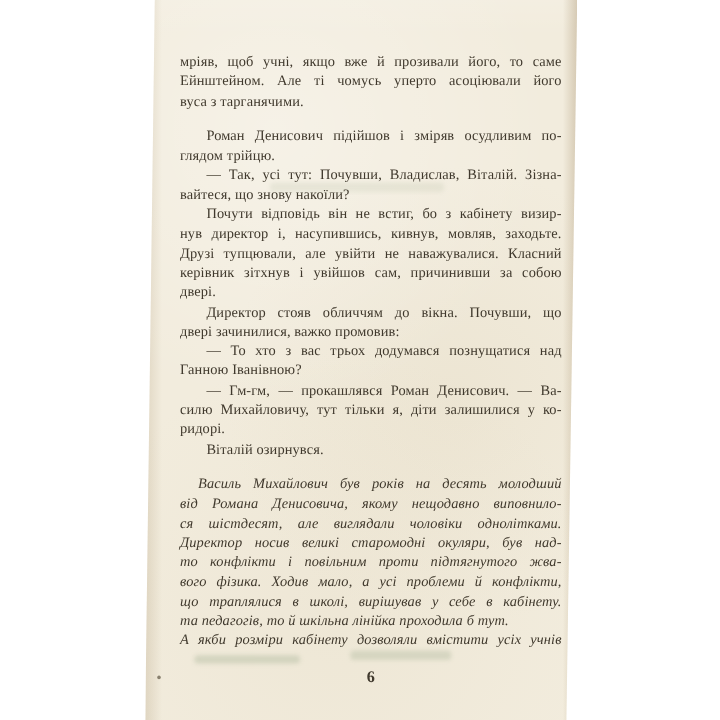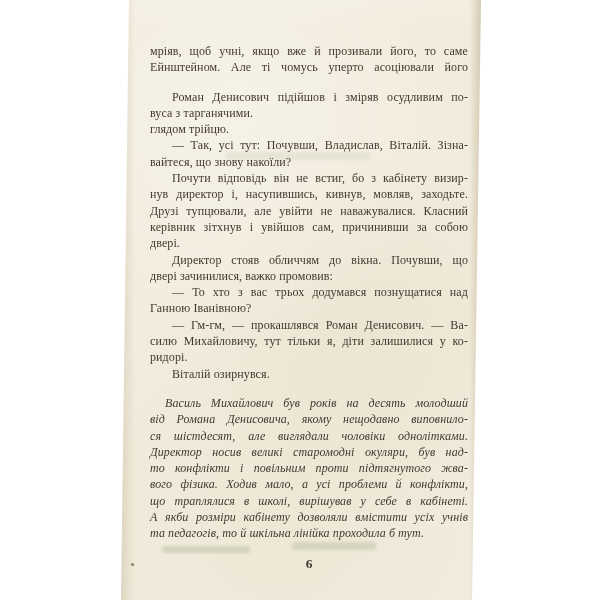--- a/index.html
+++ b/index.html
@@ -68,22 +68,22 @@
 <div class="scan">
   <div class="sheet">
     <div class="edge-shade"></div>
     <div class="ghost g3"></div>
     <div class="ghost g1"></div>
     <div class="ghost g2"></div>
     <div class="speck"></div>
     <div class="text-block">
         <div class="line">мріяв, щоб учні, якщо вже й прозивали його, то саме</div>
         <div class="line">Ейнштейном. Але ті чомусь уперто асоціювали його</div>
+        <div class="line end">вуса з тарганячими.</div>
         <div class="line indent gap">Роман Денисович підійшов і зміряв осудливим по-</div>
-        <div class="line end">вуса з тарганячими.</div>
         <div class="line end">глядом трійцю.</div>
         <div class="line indent">— Так, усі тут: Почувши, Владислав, Віталій. Зізна-</div>
         <div class="line end">вайтеся, що знову накоїли?</div>
         <div class="line indent">Почути відповідь він не встиг, бо з кабінету визир-</div>
         <div class="line">нув директор і, насупившись, кивнув, мовляв, заходьте.</div>
         <div class="line">Друзі тупцювали, але увійти не наважувалися. Класний</div>
         <div class="line">керівник зітхнув і увійшов сам, причинивши за собою</div>
         <div class="line end">двері.</div>
         <div class="line indent">Директор стояв обличчям до вікна. Почувши, що</div>
         <div class="line end">двері зачинилися, важко промовив:</div>
@@ -92,19 +92,19 @@
         <div class="line indent">— Гм-гм, — прокашлявся Роман Денисович. — Ва-</div>
         <div class="line">силю Михайловичу, тут тільки я, діти залишилися у ко-</div>
         <div class="line end">ридорі.</div>
         <div class="line indent end">Віталій озирнувся.</div>
         <div class="line italic indent gap">Василь Михайлович був років на десять молодший</div>
         <div class="line italic">від Романа Денисовича, якому нещодавно виповнило-</div>
         <div class="line italic">ся шістдесят, але виглядали чоловіки однолітками.</div>
         <div class="line italic">Директор носив великі старомодні окуляри, був над-</div>
         <div class="line italic">то конфлікти і повільним проти підтягнутого жва-</div>
         <div class="line italic">вого фізика. Ходив мало, а усі проблеми й конфлікти,</div>
-        <div class="line italic">що траплялися в школі, вирішував у себе в кабінеті.</div>
+        <div class="line italic">що траплялися в школі, вирішував у себе в кабінету.</div>
+        <div class="line italic end">та педагогів, то й шкільна лінійка проходила б тут.</div>
         <div class="line italic">А якби розміри кабінету дозволяли вмістити усіх учнів</div>
-        <div class="line italic end">та педагогів, то й шкільна лінійка проходила б тут.</div>
       </div>
     <div class="pagenum">6</div>
   </div>
 </div>
 
 </body></html>

